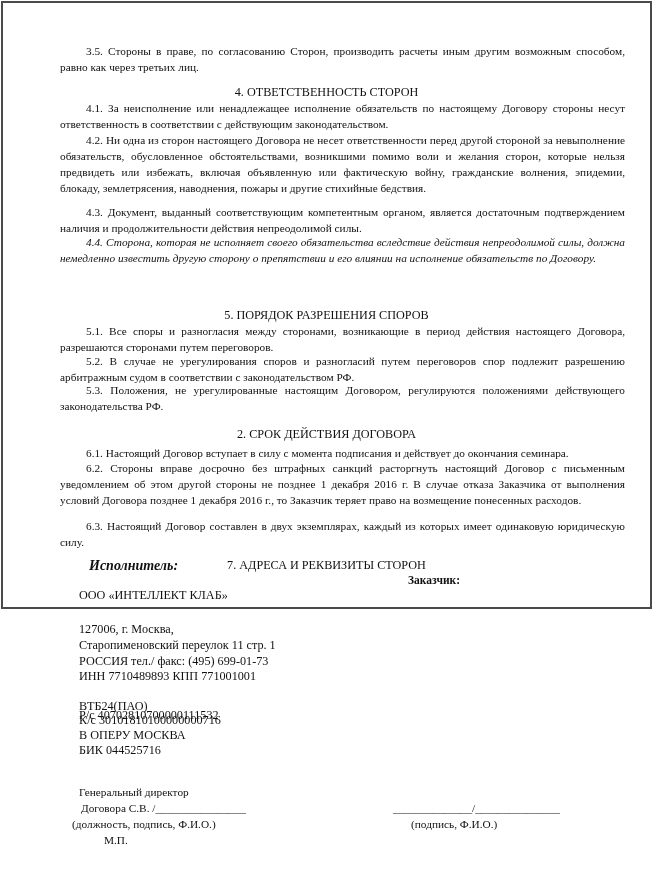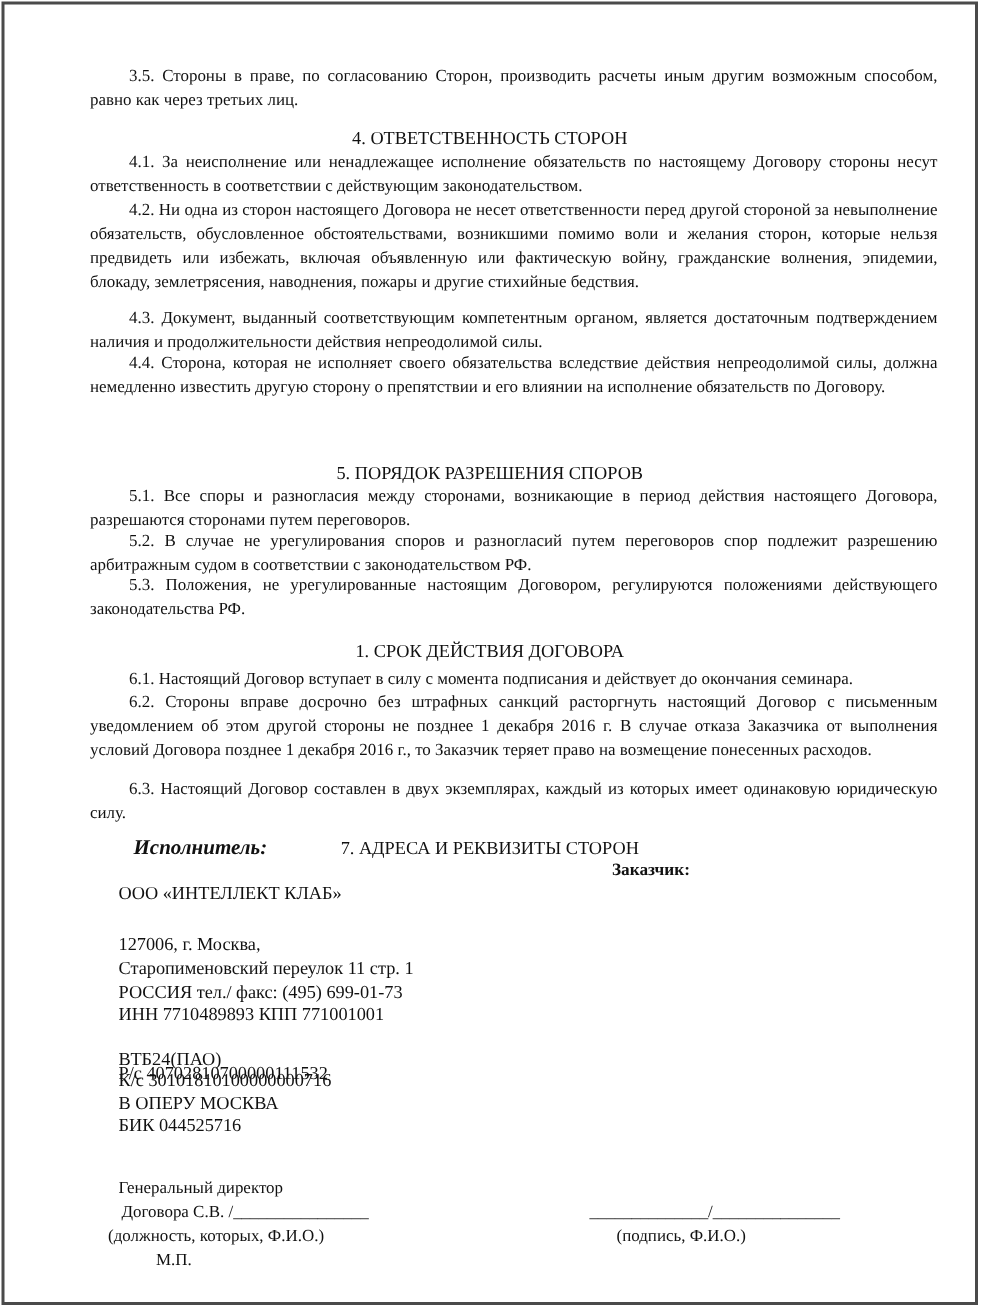--- a/index.html
+++ b/index.html
@@ -1,18 +1,18 @@
 <!DOCTYPE html>
 <html><head>
   <meta charset="utf-8">
   <style>
     html, body { margin: 0; padding: 0; background: #ffffff; }
     body { width: 656px; height: 874px; position: relative; overflow: hidden; }
     .page {
-      position: absolute; left: 1px; top: 1px; width: 651px; height: 869px;
+      position: absolute; left: 1px; top: 1px; width: 651px; height: 608px;
       border: 2px solid #4a4a4a; border-right-width: 2px; border-bottom-width: 2px;
       box-sizing: border-box; background: #fff;
     }
     .doc {
       position: absolute; left: 0; top: 0; width: 100%;
       font-family: "Liberation Serif", serif; font-size: 11.3px; color: #111;
       line-height: 16px;
     }
     .p {
       position: absolute; left: 57px; width: 565px; text-align: justify;
@@ -35,28 +35,28 @@
 
 <div class="page">
   <div class="doc">
 
     <p class="p" style="top:40px;">3.5. Стороны в праве, по согласованию Сторон, производить расчеты иным другим возможным способом, равно как через третьих лиц.</p>
 
     <p class="h" style="top:81px;">4. ОТВЕТСТВЕННОСТЬ СТОРОН</p>
     <p class="p" style="top:97px;">4.1. За неисполнение или ненадлежащее исполнение обязательств по настоящему Договору стороны несут ответственность в соответствии с действующим законодательством.</p>
     <p class="p" style="top:129px;">4.2. Ни одна из сторон настоящего Договора не несет ответственности перед другой стороной за невыполнение обязательств, обусловленное обстоятельствами, возникшими помимо воли и желания сторон, которые нельзя предвидеть или избежать, включая объявленную или фактическую войну, гражданские волнения, эпидемии, блокаду, землетрясения, наводнения, пожары и другие стихийные бедствия.</p>
     <p class="p" style="top:201px;">4.3. Документ, выданный соответствующим компетентным органом, является достаточным подтверждением наличия и продолжительности действия непреодолимой силы.</p>
-    <p class="p" style="top:231px;">4.4. Сторона, которая не исполняет своего обязательства вследствие действия непреодолимой силы, должна немедленно известить другую сторону о препятствии и его влиянии на исполнение обязательств по Договору.</p>
+    <p class="p" style="top:231px;font-style:italic;">4.4. Сторона, которая не исполняет своего обязательства вследствие действия непреодолимой силы, должна немедленно известить другую сторону о препятствии и его влиянии на исполнение обязательств по Договору.</p>
 
     <p class="h" style="top:304px;">5. ПОРЯДОК РАЗРЕШЕНИЯ СПОРОВ</p>
     <p class="p" style="top:320px;">5.1. Все споры и разногласия между сторонами, возникающие в период действия настоящего Договора, разрешаются сторонами путем переговоров.</p>
     <p class="p" style="top:350px;">5.2. В случае не урегулирования споров и разногласий путем переговоров спор подлежит разрешению арбитражным судом в соответствии с законодательством РФ.</p>
     <p class="p" style="top:379px;">5.3. Положения, не урегулированные настоящим Договором, регулируются положениями действующего законодательства РФ.</p>
 
-    <p class="h" style="top:423px;">1. СРОК ДЕЙСТВИЯ ДОГОВОРА</p>
+    <p class="h" style="top:423px;">2. СРОК ДЕЙСТВИЯ ДОГОВОРА</p>
     <p class="p" style="top:442px;">6.1. Настоящий Договор вступает в силу с момента подписания и действует до окончания семинара.</p>
     <p class="p" style="top:457px;">6.2. Стороны вправе досрочно без штрафных санкций расторгнуть настоящий Договор с письменным уведомлением об этом другой стороны не позднее 1 декабря 2016 г. В случае отказа Заказчика от выполнения условий Договора позднее 1 декабря 2016 г., то Заказчик теряет право на возмещение понесенных расходов.</p>
     <p class="p" style="top:515px;">6.3. Настоящий  Договор составлен в двух экземплярах, каждый из которых имеет одинаковую юридическую силу.</p>
 
     <p class="h" style="top:554px;">7. АДРЕСА И РЕКВИЗИТЫ СТОРОН</p>
     <p class="abs bold" style="left:86px; top:555px; font-size:14px;font-style:italic;">Исполнитель:</p>
     <p class="abs bold" style="left:405px; top:569px; font-size:11.5px;">Заказчик:</p>
 
     <div>
       <p class="req" style="top:584px;">ООО «ИНТЕЛЛЕКТ КЛАБ»</p>
@@ -66,20 +66,20 @@
       <p class="req" style="top:665px;text-align:center;">ИНН 7710489893 КПП 771001001</p>
       <p class="req" style="top:680px;margin-top:24px;">Р/с 40702810700000111532</p>
       <p class="req" style="top:695px;">ВТБ24(ПАО)</p>
       <p class="req" style="top:709px;">К/с 30101810100000000716</p>
       <p class="req" style="top:724px;">В ОПЕРУ МОСКВА</p>
       <p class="req" style="top:739px;text-align:center;">БИК 044525716</p>
     </div>
 
     <p class="abs sig" style="left:76px; top:781px;">Генеральный директор</p>
     <p class="abs sig" style="left:78px; top:797px;">Договора С.В. /________________</p>
-    <p class="abs sig" style="left:69px; top:813px;">(должность, которых, Ф.И.О.)</p>
+    <p class="abs sig" style="left:69px; top:813px;">(должность, подпись, Ф.И.О.)</p>
     <p class="abs sig" style="left:101px; top:829px;">М.П.</p>
 
     <p class="abs sig" style="left:390px; top:797px;">______________/_______________</p>
     <p class="abs sig" style="left:408px; top:813px;">(подпись, Ф.И.О.)</p>
 
   </div>
 </div>
 
 </body></html>

